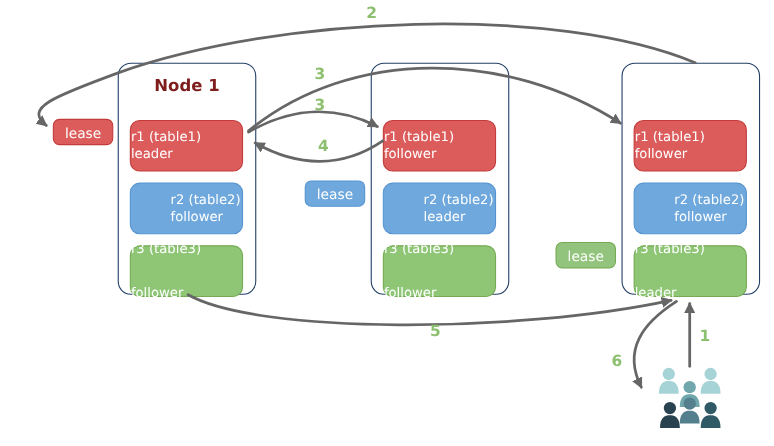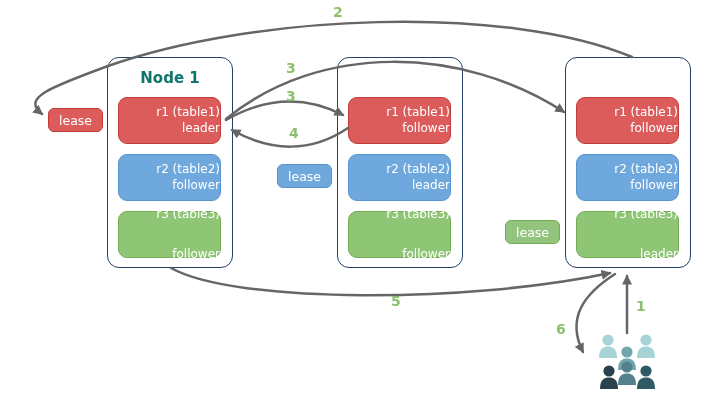--- a/index.html
+++ b/index.html
@@ -7,32 +7,32 @@
     position:relative; width:704px; height:405px; background:#ffffff;
     font-family:"DejaVu Sans","Liberation Sans",sans-serif; overflow:hidden;
   }
   .node {
     position:absolute; top:57px; width:126px; height:211px;
     background:#ffffff; border:1.6px solid #223f66; border-radius:12px;
     box-sizing:border-box;
   }
   .node-title {
     position:absolute; top:11px; left:0; width:100%;
-    text-align:center; font-weight:bold; font-size:15px; color:#0f766e;
+    text-align:center; font-weight:bold; font-size:15px; color:#7f1d1d;
   }
   .replica {
     position:absolute; left:10px; width:103px; height:47px;
     border-radius:9px; color:#ffffff; font-size:12px; line-height:1.28;
-    display:flex; flex-direction:column; align-items:flex-end; justify-content:center;
-    text-align:center; box-sizing:border-box;
+    display:flex; flex-direction:column; align-items:flex-start; justify-content:center;
+    text-align:center; box-sizing:border-box;margin-top:12px;
   }
   .replica.red   { background:#dc5c5c; border:1.5px solid #c43b3b; }
   .replica.blue  { background:#6fa8dc; border:1.5px solid #5694d1; }
   .replica.green { background:#8ec676; border:1.5px solid #74ab53; }
-  .r-top { top:39px; } .r-mid { top:96px; } .r-bot { top:153px;gap:24px; }
+  .r-top { top:39px; } .r-mid { top:96px;padding-left:36px; } .r-bot { top:153px;gap:24px; }
   .lease {
     position:absolute; width:55px; height:24px; border-radius:6px;
     color:#ffffff; font-size:12.5px;
     display:flex; align-items:center; justify-content:center; box-sizing:border-box;
   }
   .lease.red   { left:48px;  top:108px; background:#dc5c5c; border:1.5px solid #c43b3b; }
   .lease.blue  { left:277px; top:164px; background:#6fa8dc; border:1.5px solid #5694d1; }
   .lease.green { left:505px; top:220px; background:#93c47d; border:1.5px solid #74ab53; }
   .step-label {
     position:absolute; font-weight:bold; font-size:14px; color:#8cbf6e; z-index:7;

